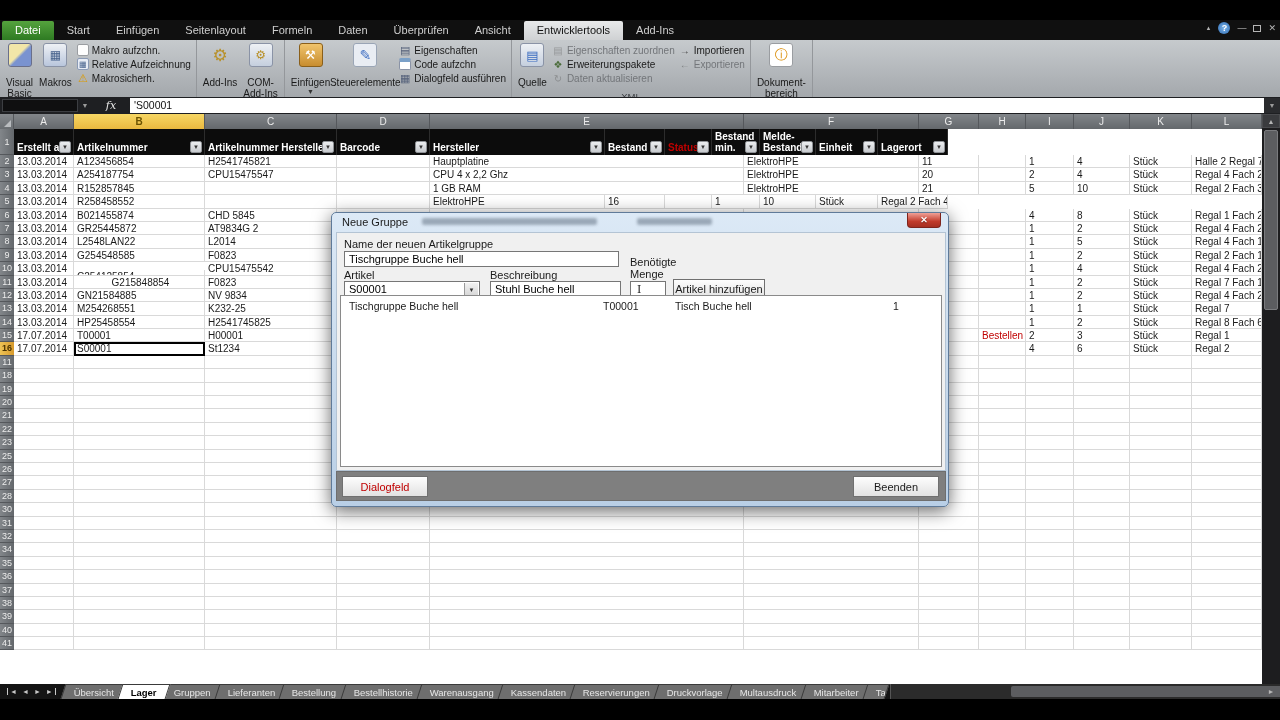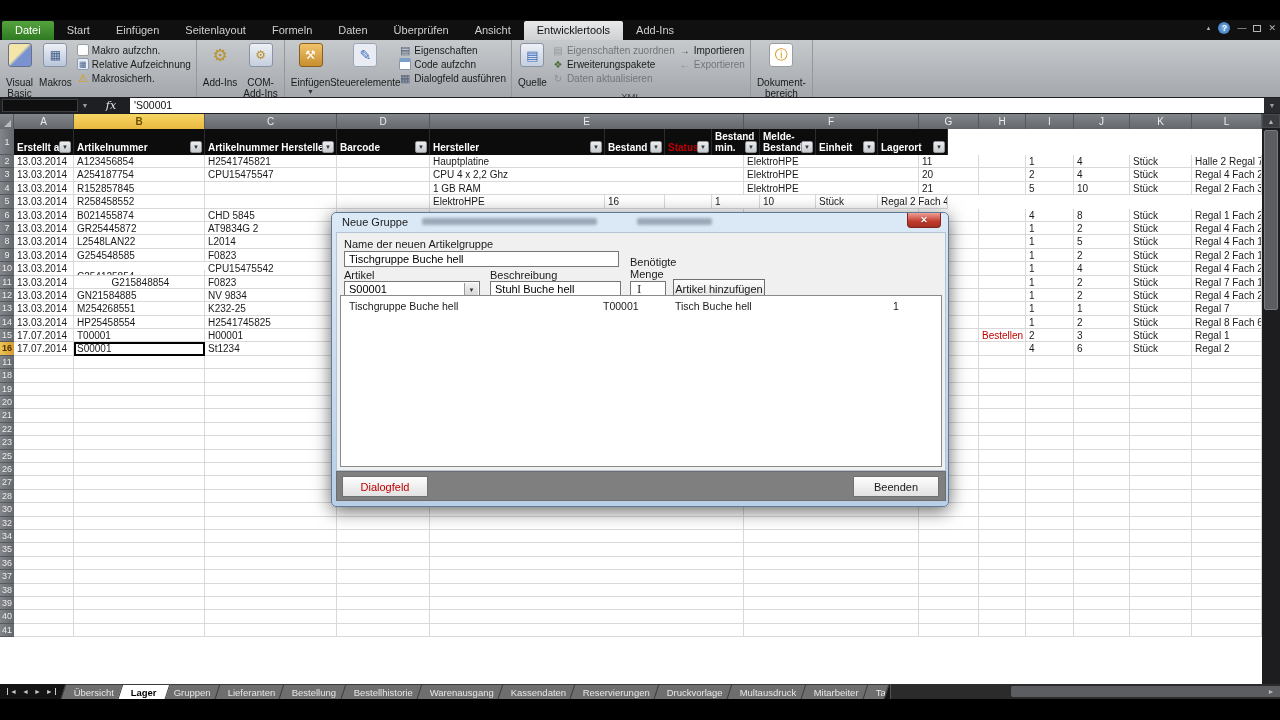--- a/index.html
+++ b/index.html
@@ -768,20 +768,35 @@
           <div class="dcell" style="width: 314px;"></div>
           <div class="dcell" style="width: 175px;"></div>
           <div class="dcell" style="width: 60px;"></div>
           <div class="dcell" style="width: 47px;"></div>
           <div class="dcell" style="width: 48px;"></div>
           <div class="dcell" style="width: 56px;"></div>
           <div class="dcell" style="width: 62px;"></div>
           <div class="dcell" style="width: 70px;"></div>
         </div>
         <div class="grow drow">
+          <div class="rownum" style="line-height: 13px;">31</div>
+          <div class="dcell" style="width: 60px;"></div>
+          <div class="dcell" style="width: 131px;"></div>
+          <div class="dcell" style="width: 132px;"></div>
+          <div class="dcell" style="width: 93px;"></div>
+          <div class="dcell" style="width: 314px;"></div>
+          <div class="dcell" style="width: 175px;"></div>
+          <div class="dcell" style="width: 60px;"></div>
+          <div class="dcell" style="width: 47px;"></div>
+          <div class="dcell" style="width: 48px;"></div>
+          <div class="dcell" style="width: 56px;"></div>
+          <div class="dcell" style="width: 62px;"></div>
+          <div class="dcell" style="width: 70px;"></div>
+        </div>
+        <div class="grow drow">
           <div class="rownum" style="line-height: 13px;">32</div>
           <div class="dcell" style="width: 60px;"></div>
           <div class="dcell" style="width: 131px;"></div>
           <div class="dcell" style="width: 132px;"></div>
           <div class="dcell" style="width: 93px;"></div>
           <div class="dcell" style="width: 314px;"></div>
           <div class="dcell" style="width: 175px;"></div>
           <div class="dcell" style="width: 60px;"></div>
           <div class="dcell" style="width: 47px;"></div>
           <div class="dcell" style="width: 48px;"></div>

